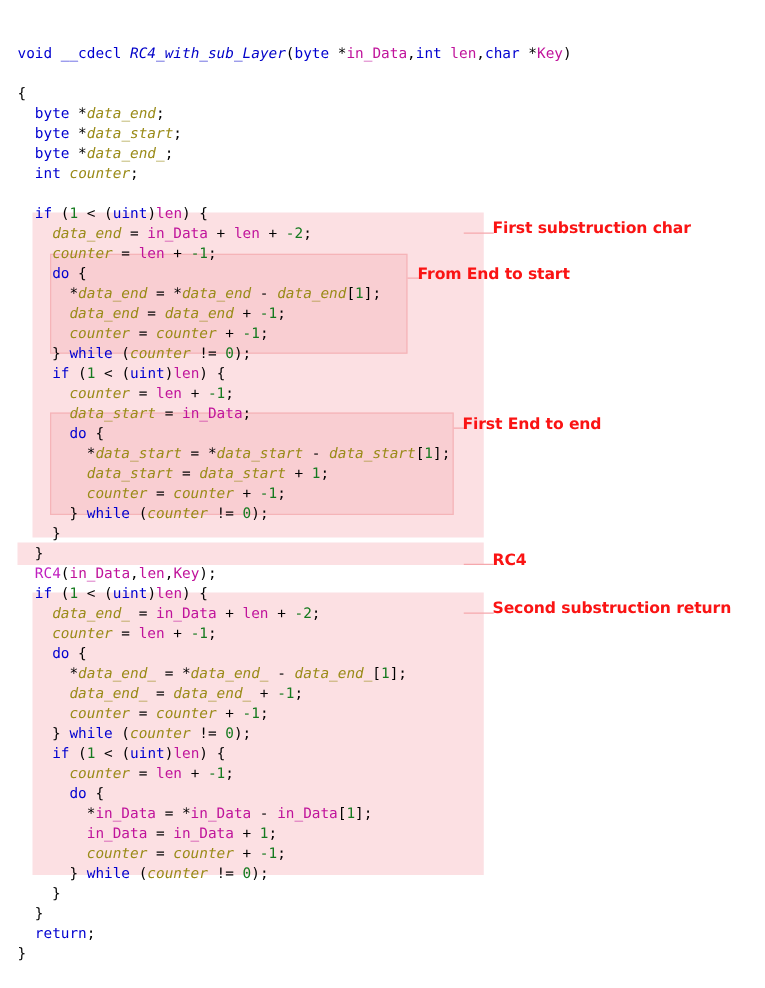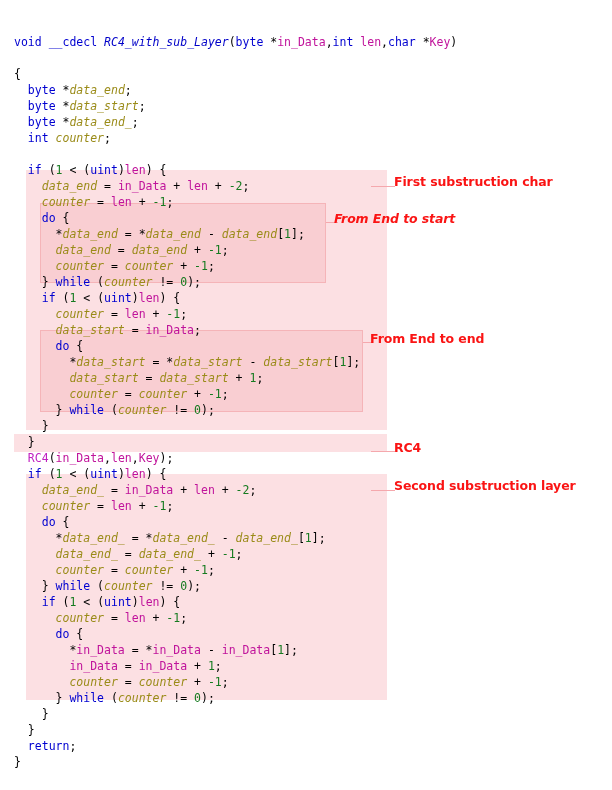--- a/index.html
+++ b/index.html
@@ -96,18 +96,18 @@
   <div id="connector-layer">
       <div class="connector" style="left: 371px; top: 186px; width: 24px;"></div>
       <div class="connector" style="left: 326px; top: 222px; width: 12px;"></div>
       <div class="connector" style="left: 363px; top: 342px; width: 10px;"></div>
       <div class="connector" style="left: 371px; top: 451px; width: 24px;"></div>
       <div class="connector" style="left: 371px; top: 490px; width: 24px;"></div>
     </div>
   <pre id="code-text"><span class="ln"><span class="kw">void</span><span class="pun"> </span><span class="kw">__cdecl</span><span class="pun"> </span><span class="fn">RC4_with_sub_Layer</span><span class="pun">(</span><span class="kw">byte</span><span class="pun"> *</span><span class="par">in_Data</span><span class="pun">,</span><span class="kw">int</span><span class="pun"> </span><span class="par">len</span><span class="pun">,</span><span class="kw">char</span><span class="pun"> *</span><span class="par">Key</span><span class="pun">)</span></span><span class="ln">&nbsp;</span><span class="ln"><span class="pun">{</span></span><span class="ln"><span class="pun">  </span><span class="kw">byte</span><span class="pun"> *</span><span class="var">data_end</span><span class="pun">;</span></span><span class="ln"><span class="pun">  </span><span class="kw">byte</span><span class="pun"> *</span><span class="var">data_start</span><span class="pun">;</span></span><span class="ln"><span class="pun">  </span><span class="kw">byte</span><span class="pun"> *</span><span class="var">data_end_</span><span class="pun">;</span></span><span class="ln"><span class="pun">  </span><span class="kw">int</span><span class="pun"> </span><span class="var">counter</span><span class="pun">;</span></span><span class="ln">&nbsp;</span><span class="ln"><span class="pun">  </span><span class="kw">if</span><span class="pun"> (</span><span class="num">1</span><span class="pun"> &lt; (</span><span class="kw">uint</span><span class="pun">)</span><span class="par">len</span><span class="pun">) {</span></span><span class="ln"><span class="pun">    </span><span class="var">data_end</span><span class="pun"> = </span><span class="par">in_Data</span><span class="pun"> + </span><span class="par">len</span><span class="pun"> + </span><span class="num">-2</span><span class="pun">;</span></span><span class="ln"><span class="pun">    </span><span class="var">counter</span><span class="pun"> = </span><span class="par">len</span><span class="pun"> + </span><span class="num">-1</span><span class="pun">;</span></span><span class="ln"><span class="pun">    </span><span class="kw">do</span><span class="pun"> {</span></span><span class="ln"><span class="pun">      *</span><span class="var">data_end</span><span class="pun"> = *</span><span class="var">data_end</span><span class="pun"> - </span><span class="var">data_end</span><span class="pun">[</span><span class="num">1</span><span class="pun">];</span></span><span class="ln"><span class="pun">      </span><span class="var">data_end</span><span class="pun"> = </span><span class="var">data_end</span><span class="pun"> + </span><span class="num">-1</span><span class="pun">;</span></span><span class="ln"><span class="pun">      </span><span class="var">counter</span><span class="pun"> = </span><span class="var">counter</span><span class="pun"> + </span><span class="num">-1</span><span class="pun">;</span></span><span class="ln"><span class="pun">    } </span><span class="kw">while</span><span class="pun"> (</span><span class="var">counter</span><span class="pun"> != </span><span class="num">0</span><span class="pun">);</span></span><span class="ln"><span class="pun">    </span><span class="kw">if</span><span class="pun"> (</span><span class="num">1</span><span class="pun"> &lt; (</span><span class="kw">uint</span><span class="pun">)</span><span class="par">len</span><span class="pun">) {</span></span><span class="ln"><span class="pun">      </span><span class="var">counter</span><span class="pun"> = </span><span class="par">len</span><span class="pun"> + </span><span class="num">-1</span><span class="pun">;</span></span><span class="ln"><span class="pun">      </span><span class="var">data_start</span><span class="pun"> = </span><span class="par">in_Data</span><span class="pun">;</span></span><span class="ln"><span class="pun">      </span><span class="kw">do</span><span class="pun"> {</span></span><span class="ln"><span class="pun">        *</span><span class="var">data_start</span><span class="pun"> = *</span><span class="var">data_start</span><span class="pun"> - </span><span class="var">data_start</span><span class="pun">[</span><span class="num">1</span><span class="pun">];</span></span><span class="ln"><span class="pun">        </span><span class="var">data_start</span><span class="pun"> = </span><span class="var">data_start</span><span class="pun"> + </span><span class="num">1</span><span class="pun">;</span></span><span class="ln"><span class="pun">        </span><span class="var">counter</span><span class="pun"> = </span><span class="var">counter</span><span class="pun"> + </span><span class="num">-1</span><span class="pun">;</span></span><span class="ln"><span class="pun">      } </span><span class="kw">while</span><span class="pun"> (</span><span class="var">counter</span><span class="pun"> != </span><span class="num">0</span><span class="pun">);</span></span><span class="ln"><span class="pun">    }</span></span><span class="ln"><span class="pun">  }</span></span><span class="ln"><span class="pun">  </span><span class="call">RC4</span><span class="pun">(</span><span class="par">in_Data</span><span class="pun">,</span><span class="par">len</span><span class="pun">,</span><span class="par">Key</span><span class="pun">);</span></span><span class="ln"><span class="pun">  </span><span class="kw">if</span><span class="pun"> (</span><span class="num">1</span><span class="pun"> &lt; (</span><span class="kw">uint</span><span class="pun">)</span><span class="par">len</span><span class="pun">) {</span></span><span class="ln"><span class="pun">    </span><span class="var">data_end_</span><span class="pun"> = </span><span class="par">in_Data</span><span class="pun"> + </span><span class="par">len</span><span class="pun"> + </span><span class="num">-2</span><span class="pun">;</span></span><span class="ln"><span class="pun">    </span><span class="var">counter</span><span class="pun"> = </span><span class="par">len</span><span class="pun"> + </span><span class="num">-1</span><span class="pun">;</span></span><span class="ln"><span class="pun">    </span><span class="kw">do</span><span class="pun"> {</span></span><span class="ln"><span class="pun">      *</span><span class="var">data_end_</span><span class="pun"> = *</span><span class="var">data_end_</span><span class="pun"> - </span><span class="var">data_end_</span><span class="pun">[</span><span class="num">1</span><span class="pun">];</span></span><span class="ln"><span class="pun">      </span><span class="var">data_end_</span><span class="pun"> = </span><span class="var">data_end_</span><span class="pun"> + </span><span class="num">-1</span><span class="pun">;</span></span><span class="ln"><span class="pun">      </span><span class="var">counter</span><span class="pun"> = </span><span class="var">counter</span><span class="pun"> + </span><span class="num">-1</span><span class="pun">;</span></span><span class="ln"><span class="pun">    } </span><span class="kw">while</span><span class="pun"> (</span><span class="var">counter</span><span class="pun"> != </span><span class="num">0</span><span class="pun">);</span></span><span class="ln"><span class="pun">    </span><span class="kw">if</span><span class="pun"> (</span><span class="num">1</span><span class="pun"> &lt; (</span><span class="kw">uint</span><span class="pun">)</span><span class="par">len</span><span class="pun">) {</span></span><span class="ln"><span class="pun">      </span><span class="var">counter</span><span class="pun"> = </span><span class="par">len</span><span class="pun"> + </span><span class="num">-1</span><span class="pun">;</span></span><span class="ln"><span class="pun">      </span><span class="kw">do</span><span class="pun"> {</span></span><span class="ln"><span class="pun">        *</span><span class="par">in_Data</span><span class="pun"> = *</span><span class="par">in_Data</span><span class="pun"> - </span><span class="par">in_Data</span><span class="pun">[</span><span class="num">1</span><span class="pun">];</span></span><span class="ln"><span class="pun">        </span><span class="par">in_Data</span><span class="pun"> = </span><span class="par">in_Data</span><span class="pun"> + </span><span class="num">1</span><span class="pun">;</span></span><span class="ln"><span class="pun">        </span><span class="var">counter</span><span class="pun"> = </span><span class="var">counter</span><span class="pun"> + </span><span class="num">-1</span><span class="pun">;</span></span><span class="ln"><span class="pun">      } </span><span class="kw">while</span><span class="pun"> (</span><span class="var">counter</span><span class="pun"> != </span><span class="num">0</span><span class="pun">);</span></span><span class="ln"><span class="pun">    }</span></span><span class="ln"><span class="pun">  }</span></span><span class="ln"><span class="pun">  </span><span class="kw">return</span><span class="pun">;</span></span><span class="ln"><span class="pun">}</span></span></pre>
   <div id="annotation-layer">
       <div class="annot" style="left: 394px; top: 174px;">First substruction char</div>
-      <div class="annot" style="left: 334px; top: 211px; font-style: italic;">From End to start</div>
-      <div class="annot" style="left: 370px; top: 331px;">From End to end</div>
+      <div class="annot" style="left: 334px; top: 211px;">From End to start</div>
+      <div class="annot" style="left: 370px; top: 331px;">First End to end</div>
       <div class="annot" style="left: 394px; top: 440px;">RC4</div>
-      <div class="annot" style="left: 394px; top: 478px;">Second substruction layer</div>
+      <div class="annot" style="left: 394px; top: 478px;">Second substruction return</div>
     </div>
 </div>
 
 </body></html>

